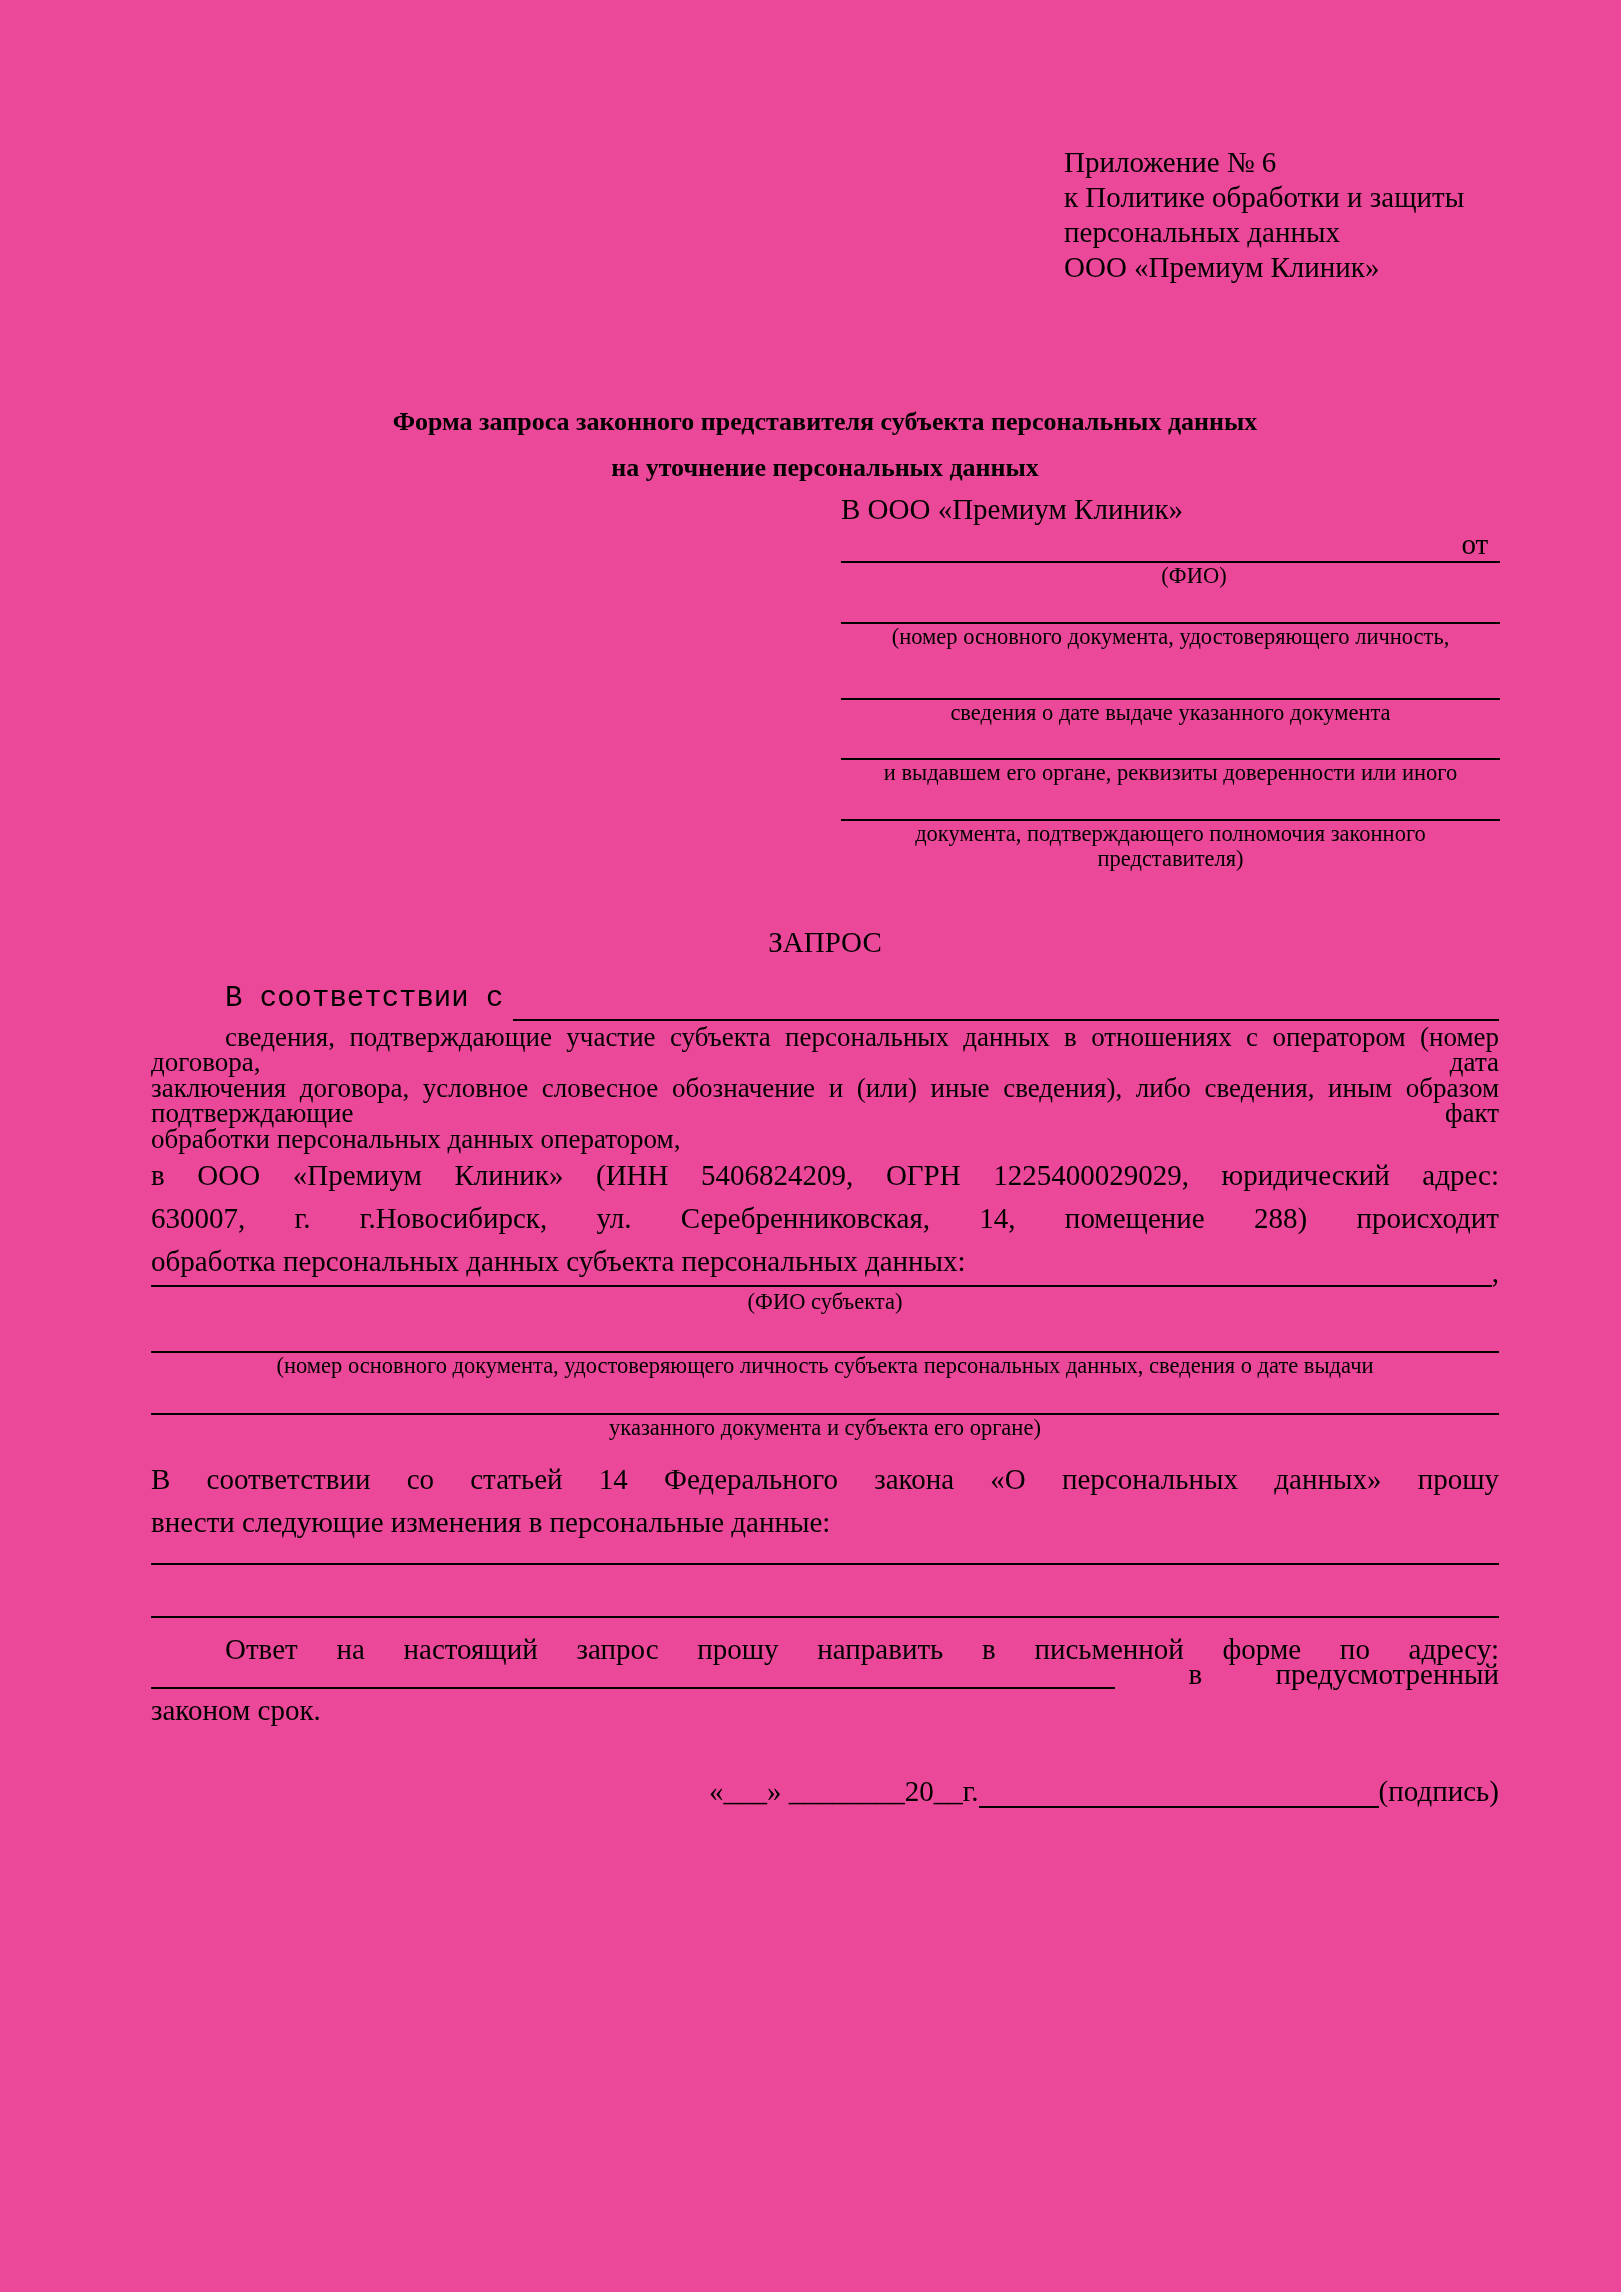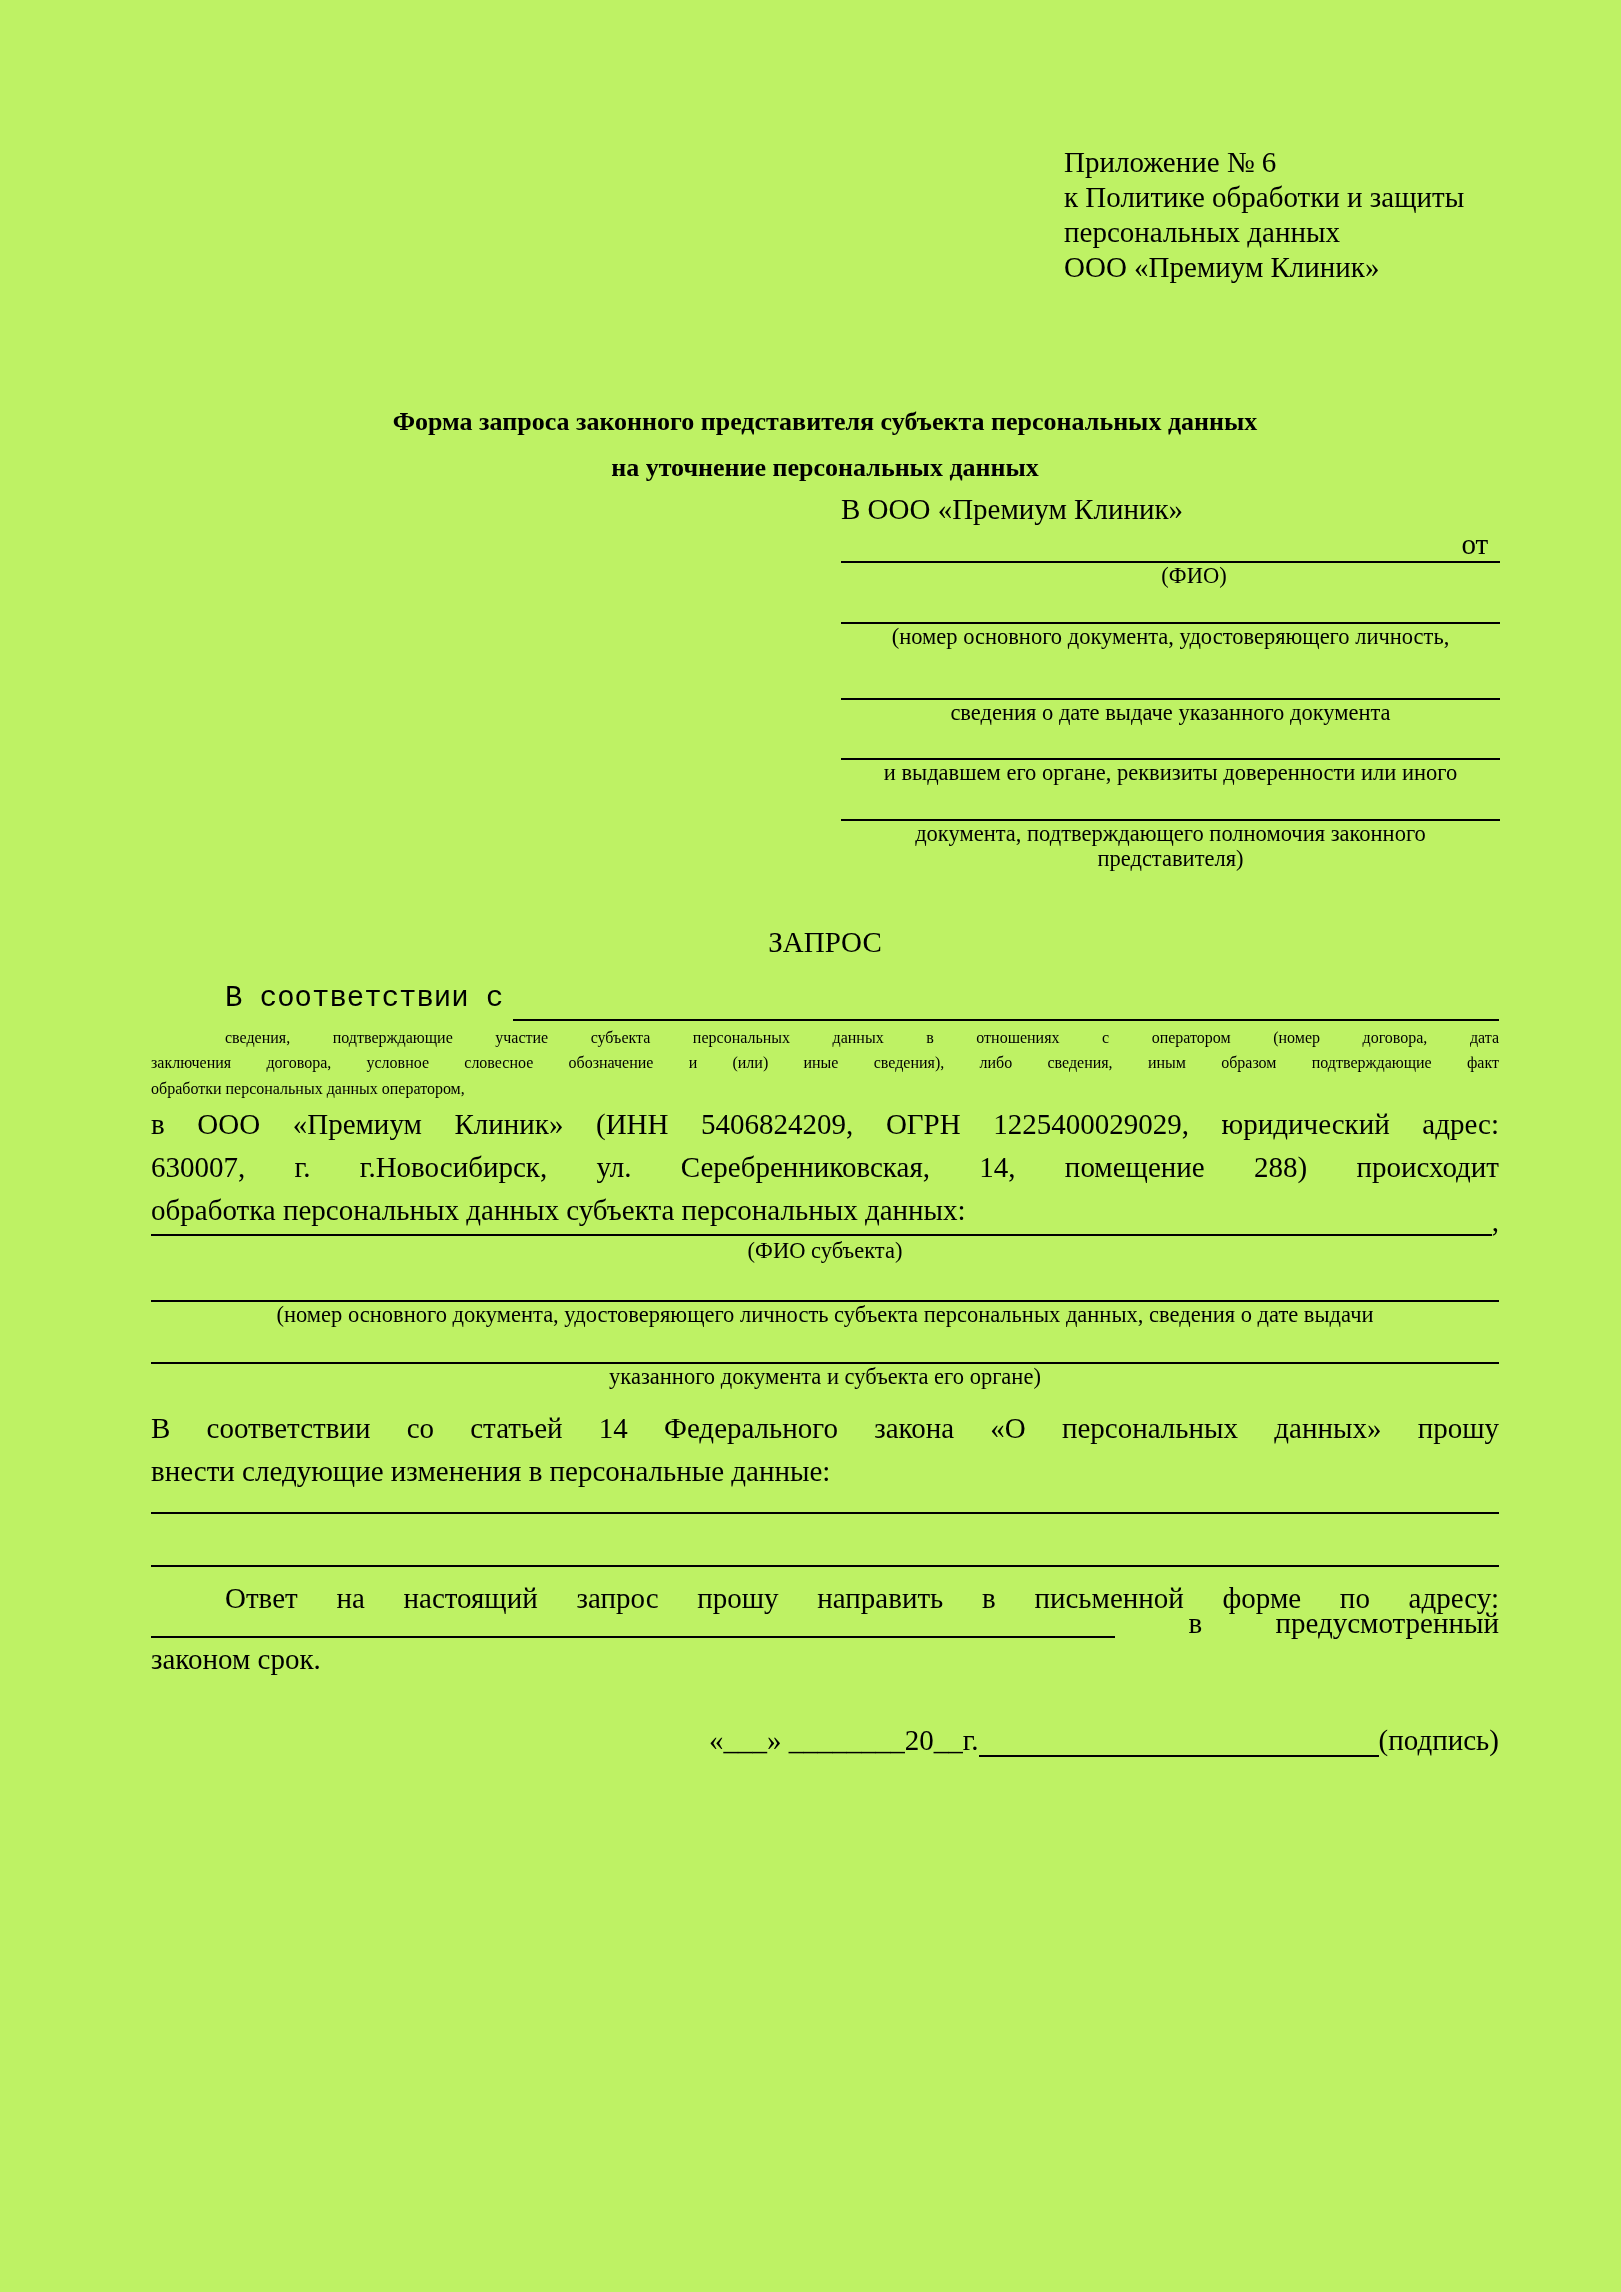--- a/index.html
+++ b/index.html
@@ -1,20 +1,20 @@
 <!DOCTYPE html>
 <html lang="ru"><head>
 <meta charset="utf-8">
 <style>
   * { margin:0; padding:0; box-sizing:border-box; }
   html,body { background:#ffffff; }
   .page {
     position:relative;
     width:1621px; height:2293px;
-    background:#bef264; color:#000;
+    background:#ec4899; color:#000;
     font-family:"Liberation Serif","DejaVu Serif",serif;
     font-size:29px;
     overflow:hidden;
   }
   .content { padding:145px 122px 0 151px; }
 
   
   .header-block { margin-left:913px; line-height:35px; }
 
   
@@ -31,21 +31,21 @@
   .blank { border-bottom:2.9px solid #000; }
   .b36 { height:35px; } .b34 { height:33px; } .b26 { height:25.5px; } .b25 { height:24.5px; }
   .b22 { height:21.6px; } .b54 { height:53px; }
   .mt16 { margin-top:15.7px; } .mt2 { margin-top:2px; }
   .mt12 { margin-top:11.8px; } .mt14 { margin-top:13.7px; }
 
   
   .zapros { margin-top:51px; text-align:center; line-height:39px; }
   .intro-row { display:flex; height:39px; margin-top:20px;font-family:Liberation Mono, monospace; }
   .intro-row .lbl { margin-left:74px; padding-right:9.8px; white-space:nowrap; }
-  .footnote { margin-top:3.9px; font-size:16px; line-height:25.5px; }
+  .footnote { margin-top:3.9px; font-size:27px; line-height:25.5px; }
   .par { line-height:43px; }
   .jline { text-align:justify; text-align-last:justify; }
   .lline { text-align:left; }
   .indent { text-indent:74px; }
   .op-par { margin-top:2px; }
   .subject-fio-row { display:flex; align-items:flex-end; height:29px; margin-top:-25.5px; }
   .subject-fio-row .comma { line-height:29px; }
   .law-par { margin-top:17px; }
 
   

